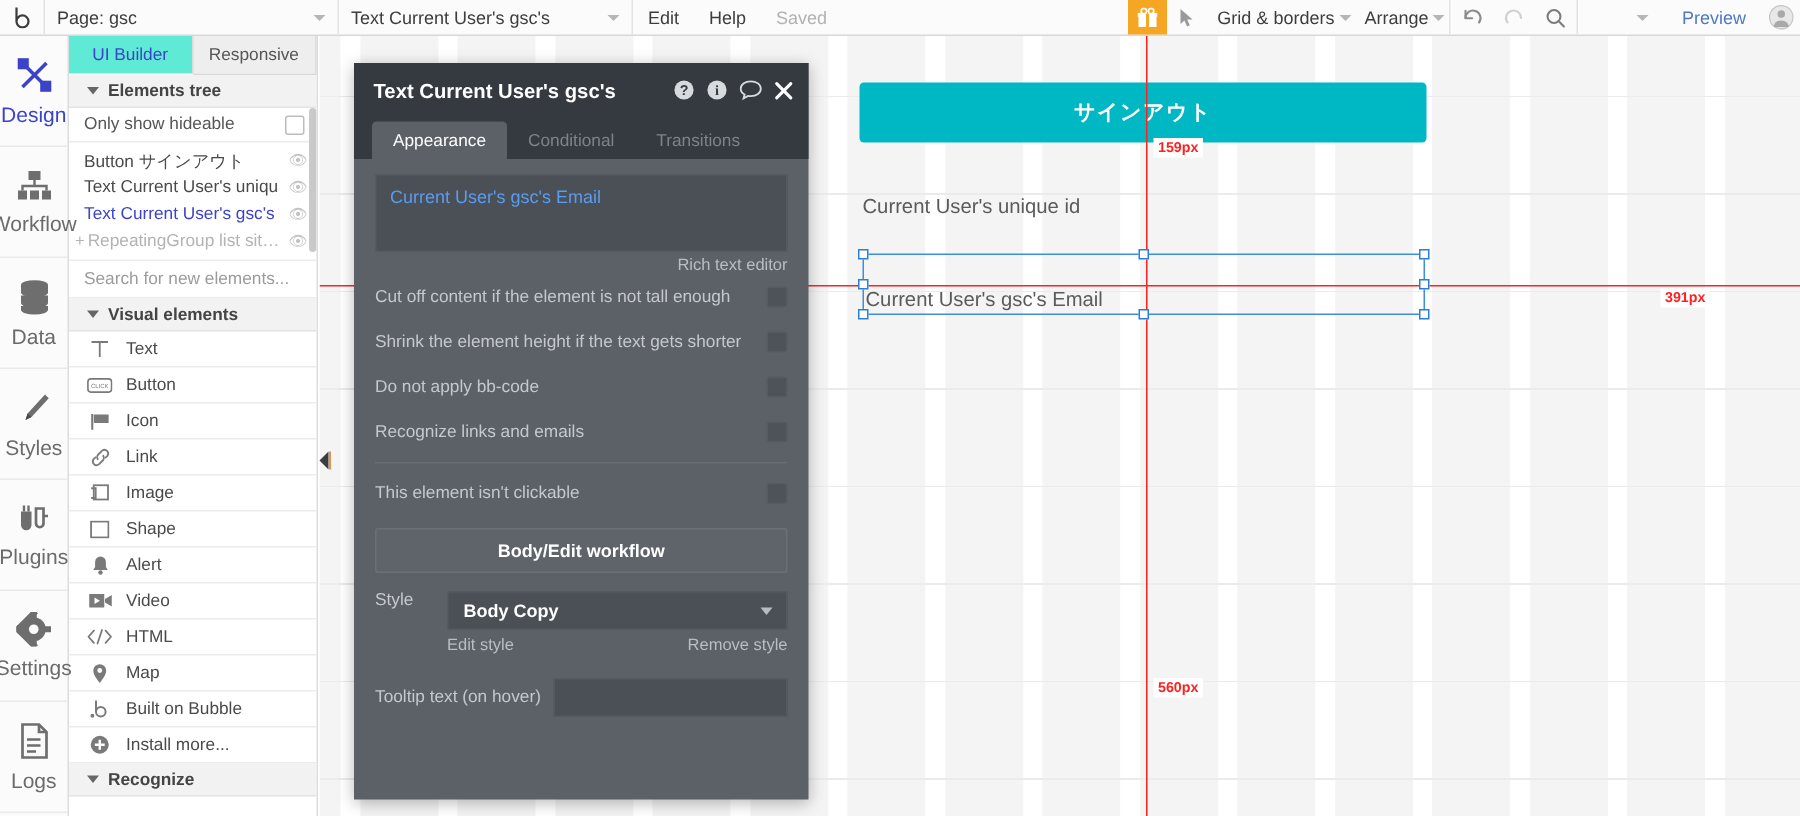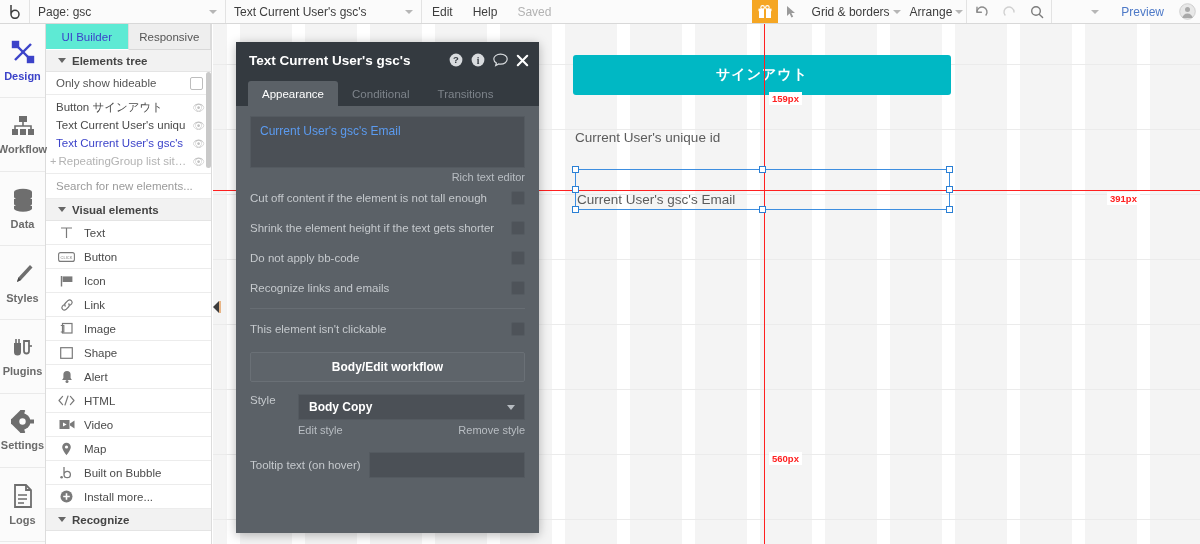--- a/index.html
+++ b/index.html
@@ -61,21 +61,21 @@
 
   
   .rail {
     position: absolute; top: 24px; left: 0; width: 46px; height: 520px;
     background: #fbfbfb; border-right: 1px solid #dcdcdc; z-index: 30;
   }
   .rail-item {
     height: 74px; display: flex; flex-direction: column; align-items: center;
     justify-content: center; border-bottom: 1px solid #eaeaea; cursor: pointer; gap: 3px;
   }
-  .rail-item .rlabel { font-size: 11px; color: #6b6b6b; font-weight: bold; }
+  .rail-item .rlabel { font-size: 14px; color: #6b6b6b; }
   .rail-item.active .rlabel { color: #3c43c9; }
 
   
   .panel {
     position: absolute; top: 24px; left: 46px; width: 166px; height: 520px;
     background: #ffffff; border-right: 1px solid #dcdcdc; z-index: 28;
     display: flex; flex-direction: column;
   }
   .panel-tabs { display: flex; height: 26px; background: #f0f0f0; border-bottom: 1px solid #d8d8d8; }
   .panel-tab {
@@ -492,35 +492,35 @@
         <span class="el-ico">
             <svg width="12" height="14" viewBox="0 0 12 14">
               <path d="M6 1 a3.6 3.6 0 0 1 3.6 3.6 v3.4 l1.3 2 H1.1 l1.3-2 V4.6 A3.6 3.6 0 0 1 6 1 Z" fill="#7a7a7a"></path>
               <circle cx="6" cy="11.6" r="1.5" fill="#7a7a7a"></circle>
             </svg>
           </span>
         <span>Alert</span>
       </div>
       <div class="el-row">
         <span class="el-ico">
-            <svg width="17" height="11" viewBox="0 0 17 11">
-              <path d="M4.6 1.4 L1 5.5 L4.6 9.6 M12.4 1.4 L16 5.5 L12.4 9.6 M10 1 L7 10" fill="none" stroke="#7a7a7a" stroke-width="1.2" stroke-linecap="round" stroke-linejoin="round"></path>
-            </svg>
-          </span>
-        <span>HTML</span>
-      </div>
-      <div class="el-row">
-        <span class="el-ico">
             <svg width="16" height="11" viewBox="0 0 16 11">
               <rect x="0.5" y="1" width="10" height="9" fill="#7a7a7a"></rect>
               <path d="M11 4.4 L15.5 1.6 v7.8 L11 6.6 Z" fill="#7a7a7a"></path>
               <polygon points="4,3.4 7.6,5.5 4,7.6" fill="#fff"></polygon>
             </svg>
           </span>
         <span>Video</span>
+      </div>
+      <div class="el-row">
+        <span class="el-ico">
+            <svg width="17" height="11" viewBox="0 0 17 11">
+              <path d="M4.6 1.4 L1 5.5 L4.6 9.6 M12.4 1.4 L16 5.5 L12.4 9.6 M10 1 L7 10" fill="none" stroke="#7a7a7a" stroke-width="1.2" stroke-linecap="round" stroke-linejoin="round"></path>
+            </svg>
+          </span>
+        <span>HTML</span>
       </div>
       <div class="el-row">
         <span class="el-ico">
             <svg width="11" height="14" viewBox="0 0 11 14">
               <path d="M5.5 0.8 a4.3 4.3 0 0 1 4.3 4.3 c0 3.2-4.3 8.1-4.3 8.1 S1.2 8.3 1.2 5.1 A4.3 4.3 0 0 1 5.5 0.8 Z" fill="#7a7a7a"></path>
               <circle cx="5.5" cy="5" r="1.6" fill="#fff"></circle>
             </svg>
           </span>
         <span>Map</span>
       </div>

